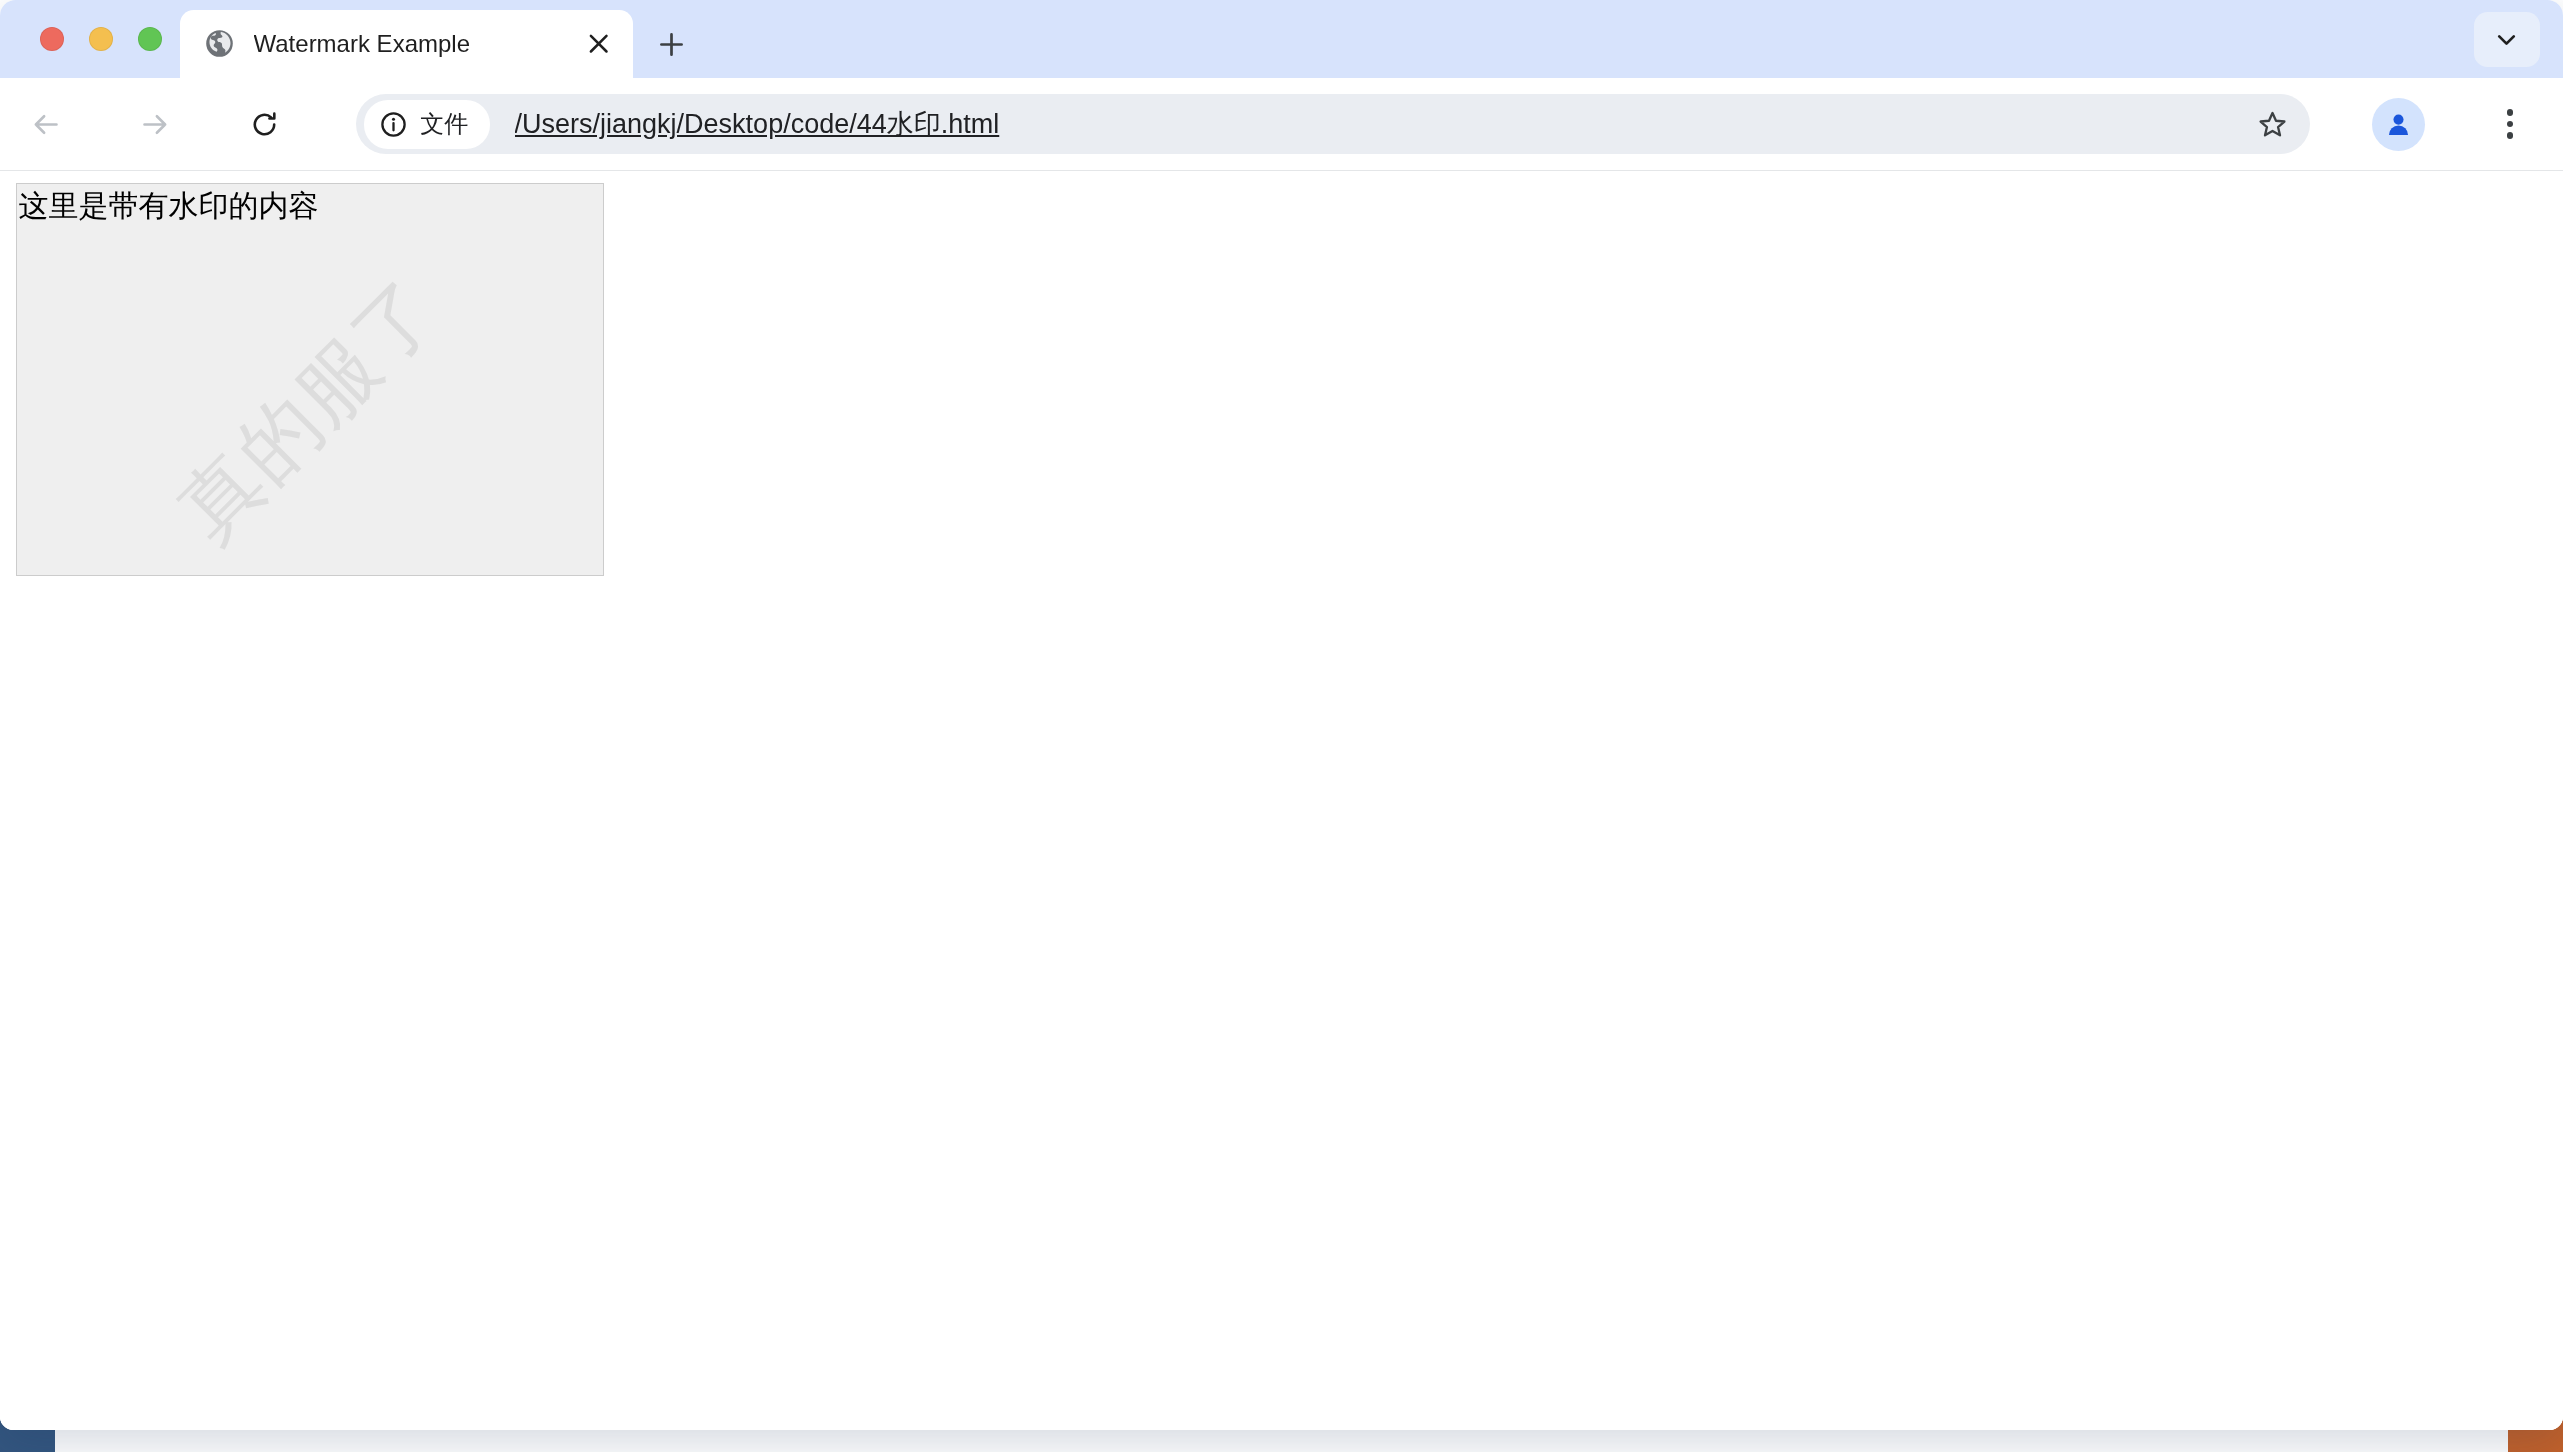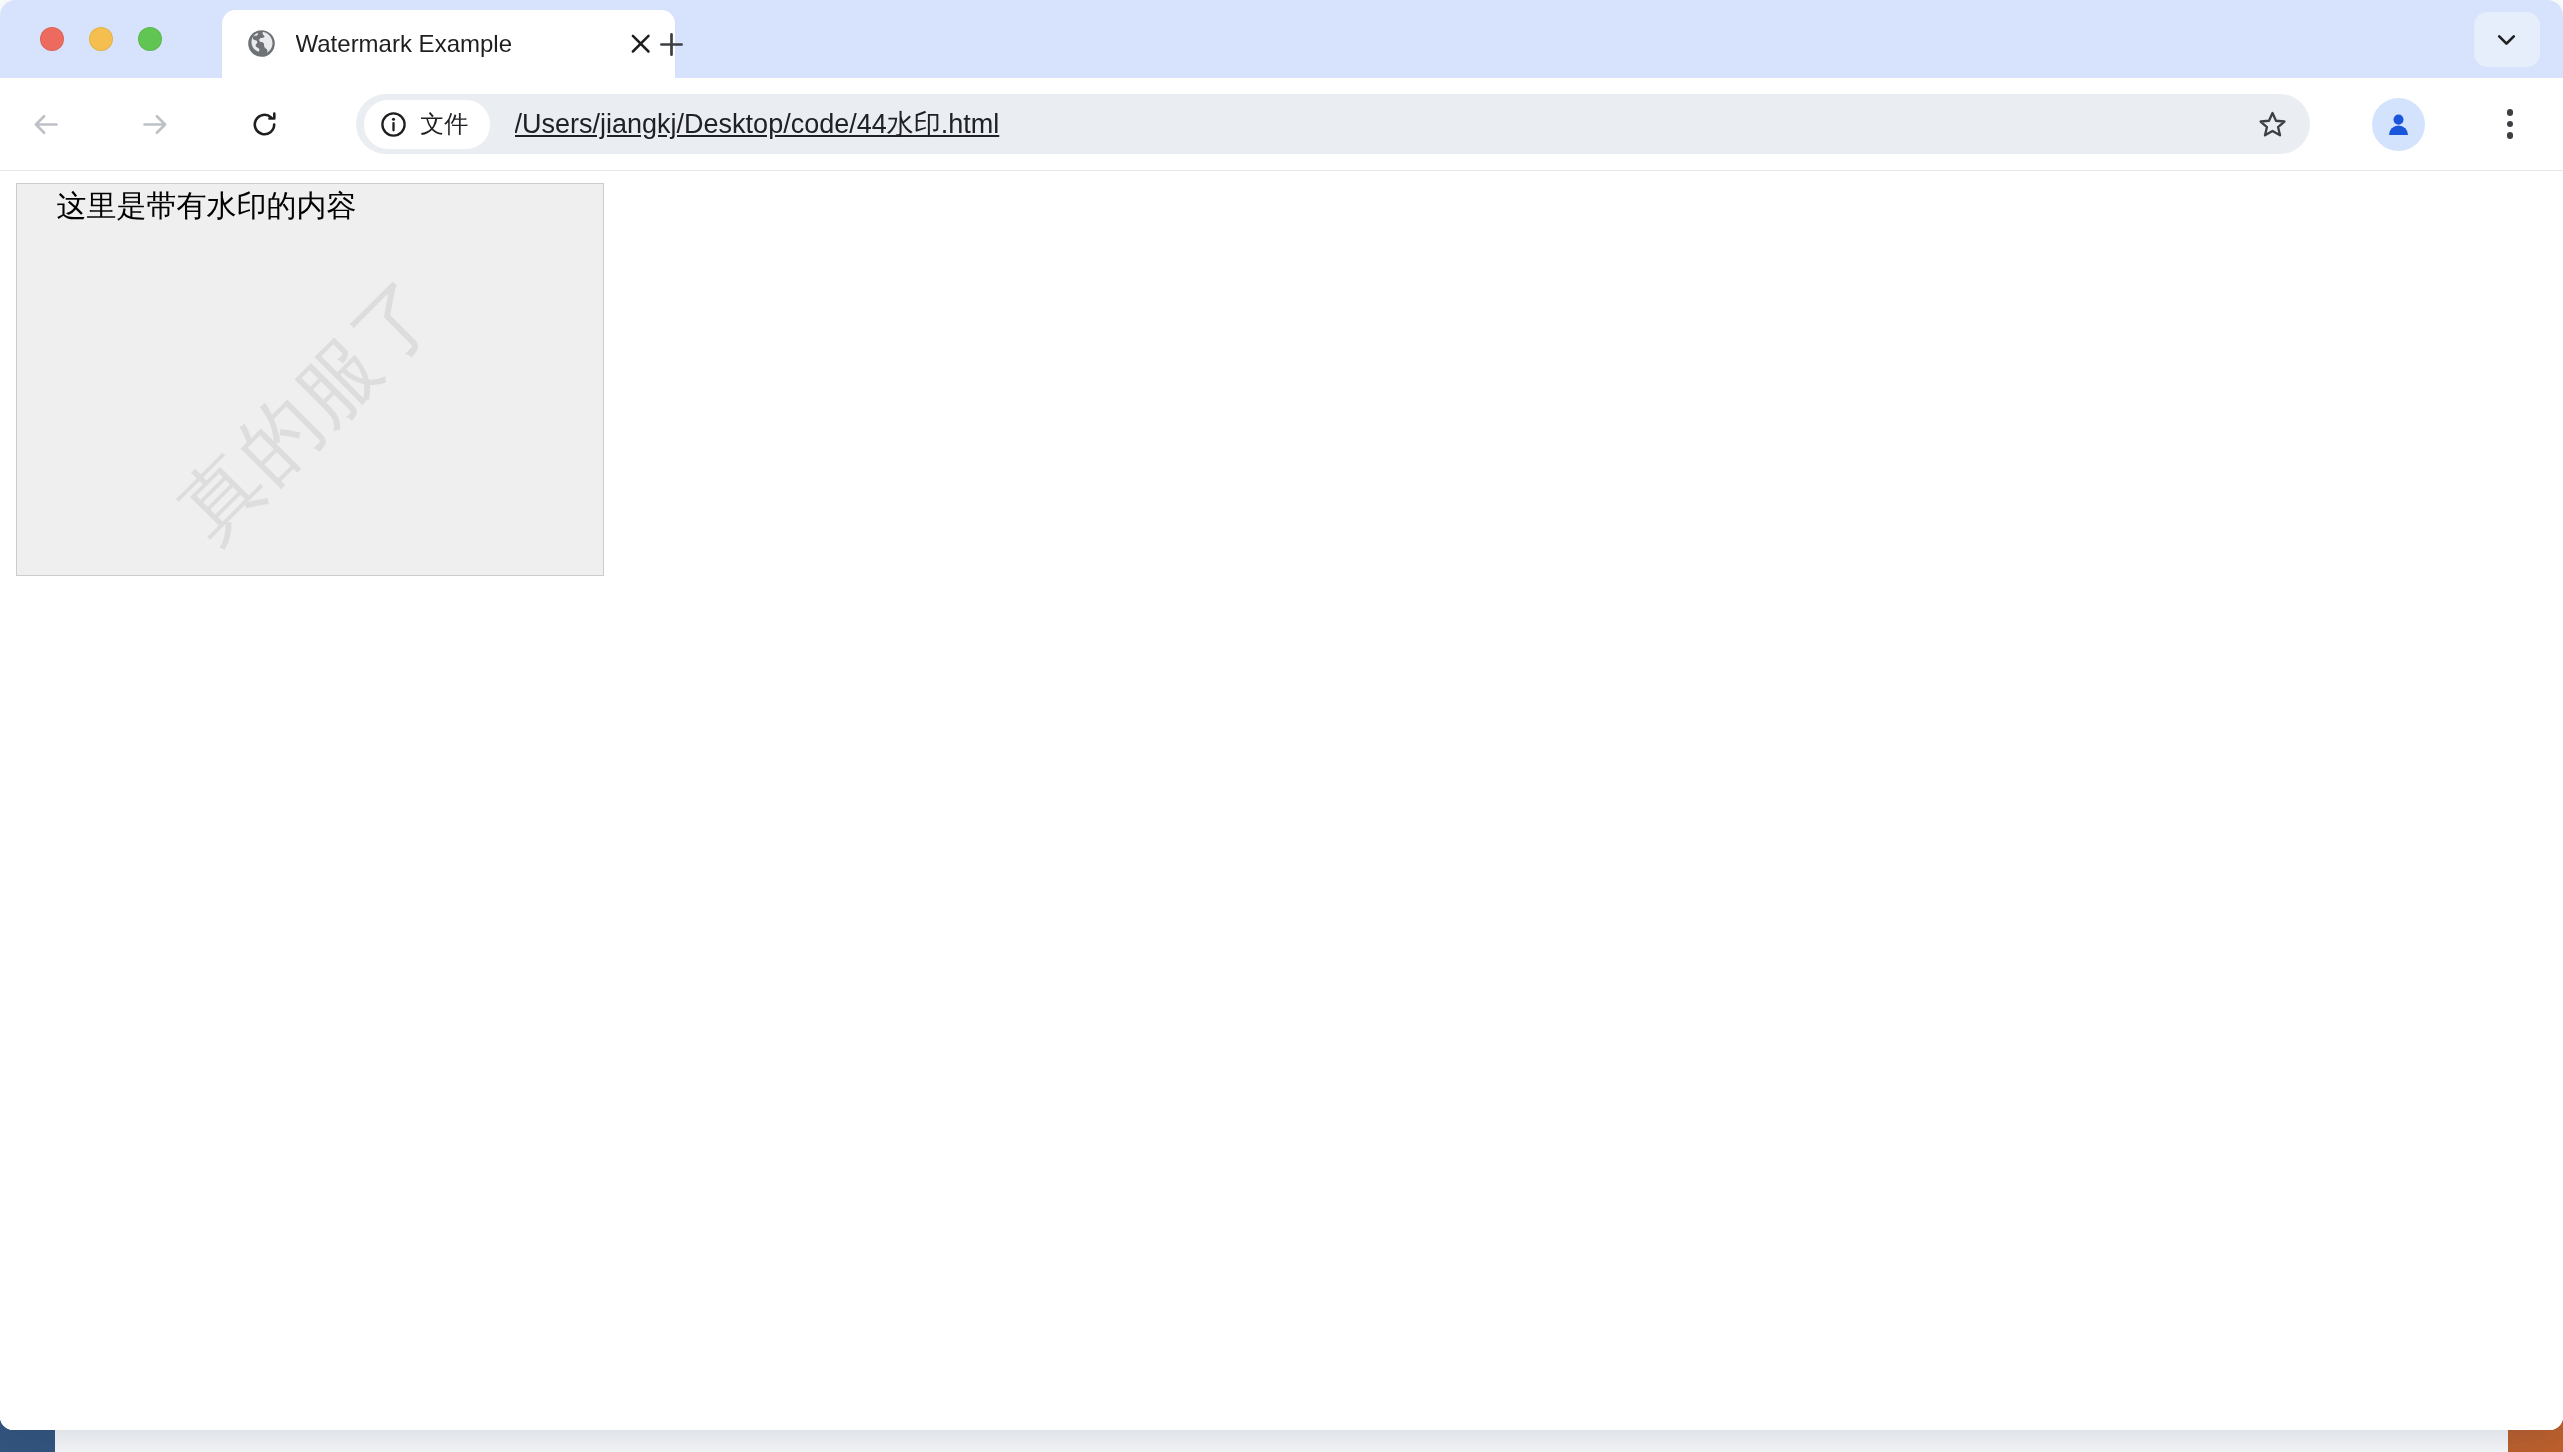--- a/index.html
+++ b/index.html
@@ -73,21 +73,20 @@
     left: 180px;
     top: 9.7px;
     width: 453px;
     height: 68px;
     background: #ffffff;
     border-radius: 13.6px 13.6px 0 0;
     display: flex;
     align-items: center;
     padding: 0 0 0 25px;
     box-sizing: border-box;
-    margin-left: 42px;
   }
   #tab-favicon {
     width: 29px;
     height: 29px;
     flex: 0 0 auto;
     display: block;
   }
   #tab-title {
     font-size: 24px;
     color: #1f1f1f;
@@ -250,21 +249,20 @@
     overflow: hidden;
   }
   #watermark-content-text {
     position: absolute;
     left: 1.9px;
     top: 2.9px;
     font-size: 30px;
     line-height: 1.25;
     color: #000000;
     white-space: nowrap;
-    padding-left: 38px;
   }
   #watermark-overlay {
     position: absolute;
     left: 0;
     top: 0;
     width: 100%;
     height: 100%;
     pointer-events: none;
   }
   #watermark-text {

